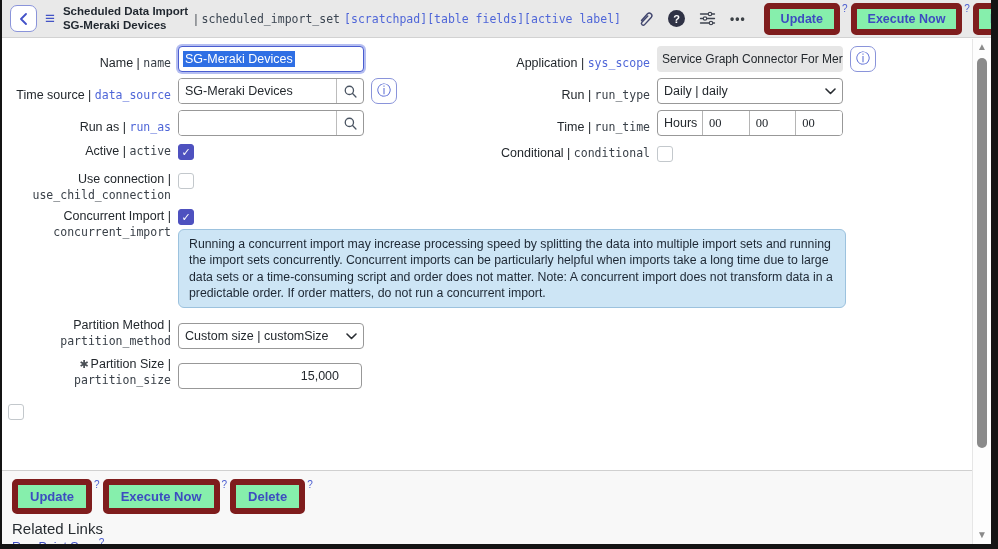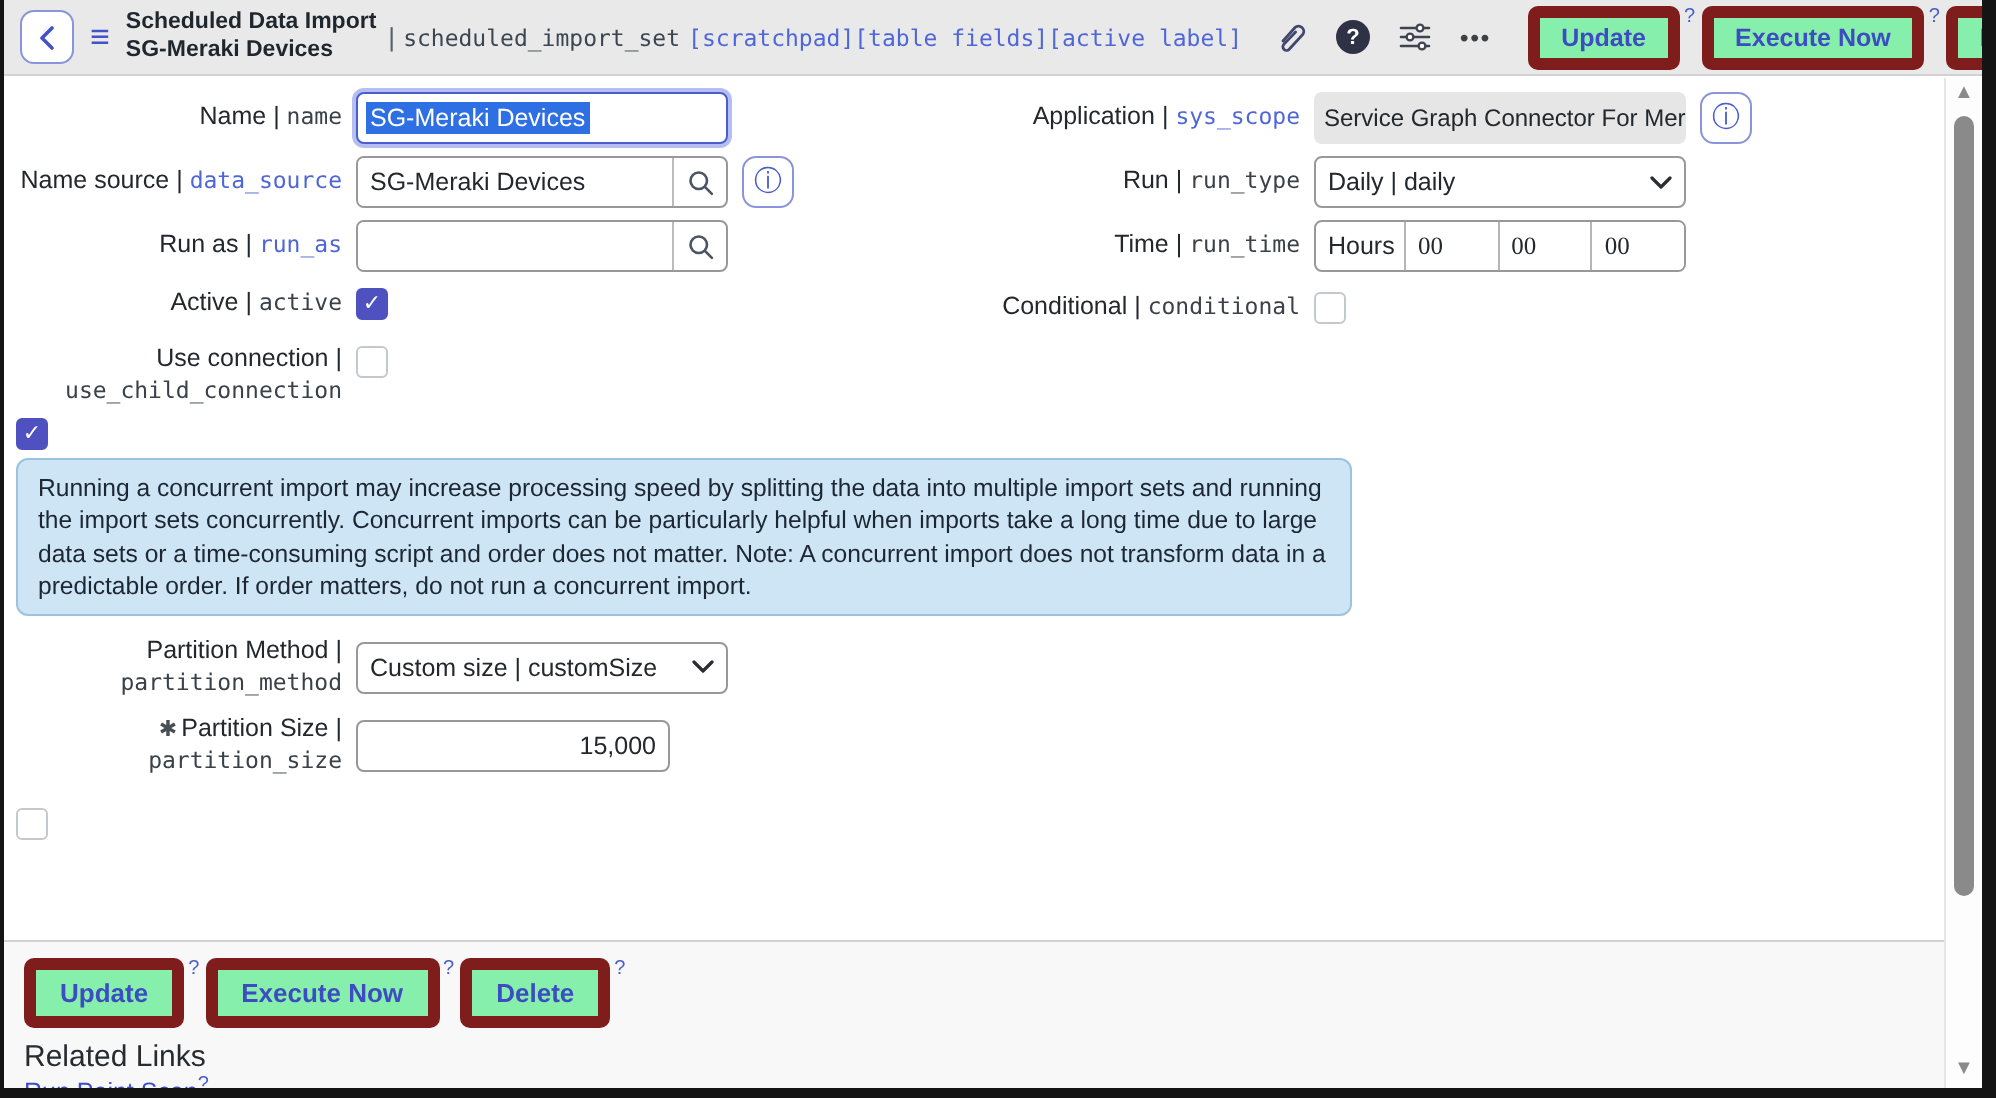--- a/index.html
+++ b/index.html
@@ -37,30 +37,30 @@
   .more-glyph { color: #3c4146; font-size: 12px; font-weight: bold; letter-spacing: 1px; }
   .btn {
     background: #86efac; border: 6px solid #7f1d1d; border-radius: 5px; color: #3d4cc0;
     font-family: "Liberation Sans", sans-serif; font-weight: bold; font-size: 12.5px;
     padding: 3px 11px; cursor: pointer; white-space: nowrap; text-align: right;
   }
   .btn-help { color: #4a5dd0; font-size: 10px; vertical-align: top; margin: 0 3px 0 2px; }
   .hdr-buttons { display: flex; align-items: flex-start; }
   
   .form-area { position: relative; padding: 8px 0 0 6px; }
-  .row { display: flex; align-items: center; margin-bottom: 6px; }
+  .row { display: flex; align-items: flex-end; margin-bottom: 6px; }
   .row.top { align-items: flex-start; }
   .label { width: 170px; flex: none; text-align: right; padding-right: 7px; font-size: 12.5px; color: #23282d; line-height: 1.25; }
   .label .fname { font-family: "DejaVu Sans Mono", monospace; font-size: 11.5px; color: #3a4149; }
   .label .fname.ref { color: #4f66d8; }
   .label .sep { color: #23282d; }
   .mand { color: #4a4f55; font-size: 11px; margin-right: 2px; }
   .input-box {
-    width: 157px; height: 26px; border: 1px solid #989898; border-radius: 4px; background: #fff;
-    font-family: "Liberation Sans", sans-serif; font-size: 12.5px; color: #23282d; padding: 0 6px;
+    width: 184px; height: 26px; border: 1px solid #989898; border-radius: 4px; background: #fff;
+    font-family: "Liberation Sans", sans-serif; font-size: 12.5px; color: #23282d; padding: 0 22px;
   }
   .focused-box {
     width: 186px; height: 26px; border: 1px solid #4a5dd0; border-radius: 4px; background: #fff;
     box-shadow: 0 0 0 2px rgba(90,110,225,.45); display: flex; align-items: center; padding: 0 4px; cursor: text;
   }
   .sel-text { background: #2f6fe4; color: #fff; font-size: 12.5px; padding: 1px 2px; }
   .ref-group { width: 186px; height: 26px; border: 1px solid #989898; border-radius: 4px; background: #fff; display: flex; overflow: hidden; }
   .ref-group input { flex: 1; min-width: 0; border: none; outline: none; font-family: "Liberation Sans", sans-serif; font-size: 12.5px; color: #23282d; padding: 0 6px; }
   .ref-icon { width: 27px; flex: none; border-left: 1px solid #bcbcbc; display: flex; align-items: center; justify-content: center; cursor: pointer; }
   .info-btn {
@@ -175,21 +175,21 @@
           <span>Name</span> <span class="sep">|</span>
           <span class="fname">name</span>
         </div>
         <div class="focused-box">
           <span class="sel-text">SG-Meraki Devices</span>
         </div>
       </div>
 
       <div class="row">
         <div class="label">
-          <span>Name source</span> <span class="sep">|</span>
+          <span>Time source</span> <span class="sep">|</span>
           <span class="fname ref">data_source</span>
         </div>
         <div class="ref-group">
           <input value="SG-Meraki Devices" style="">
           <span class="ref-icon">
             <svg width="15" height="15" viewBox="0 0 16 16">
                 <circle cx="6.8" cy="6.8" r="4.4" fill="none" stroke="#4b5563" stroke-width="1.4"></circle>
                 <line x1="10.2" y1="10.2" x2="13.8" y2="13.8" stroke="#4b5563" stroke-width="1.4" stroke-linecap="round"></line>
               </svg>
           </span>
@@ -223,20 +223,24 @@
 
       <div class="row top" style="margin-bottom:6px">
         <div class="label">
           <span>Use connection</span> <span class="sep">|</span><br>
           <span class="fname">use_child_connection</span>
         </div>
         <div class="checkbox" style="margin-top:1px"></div>
       </div>
 
       <div class="row top" style="margin-bottom:10px">
+        <div class="label">
+          <span>Concurrent Import</span> <span class="sep">|</span><br>
+          <span class="fname">concurrent_import</span>
+        </div>
         <div>
           <div class="checkbox checked">✓</div>
           <div class="info-box">Running a concurrent import may increase processing speed by splitting the data into multiple import sets and running the import sets concurrently. Concurrent imports can be particularly helpful when imports take a long time due to large data sets or a time-consuming script and order does not matter. Note: A concurrent import does not transform data in a predictable order. If order matters, do not run a concurrent import.</div>
         </div>
       </div>
 
       <div class="row" style="margin-bottom:8px">
         <div class="label">
           <span>Partition Method</span> <span class="sep">|</span><br>
           <span class="fname">partition_method</span>

